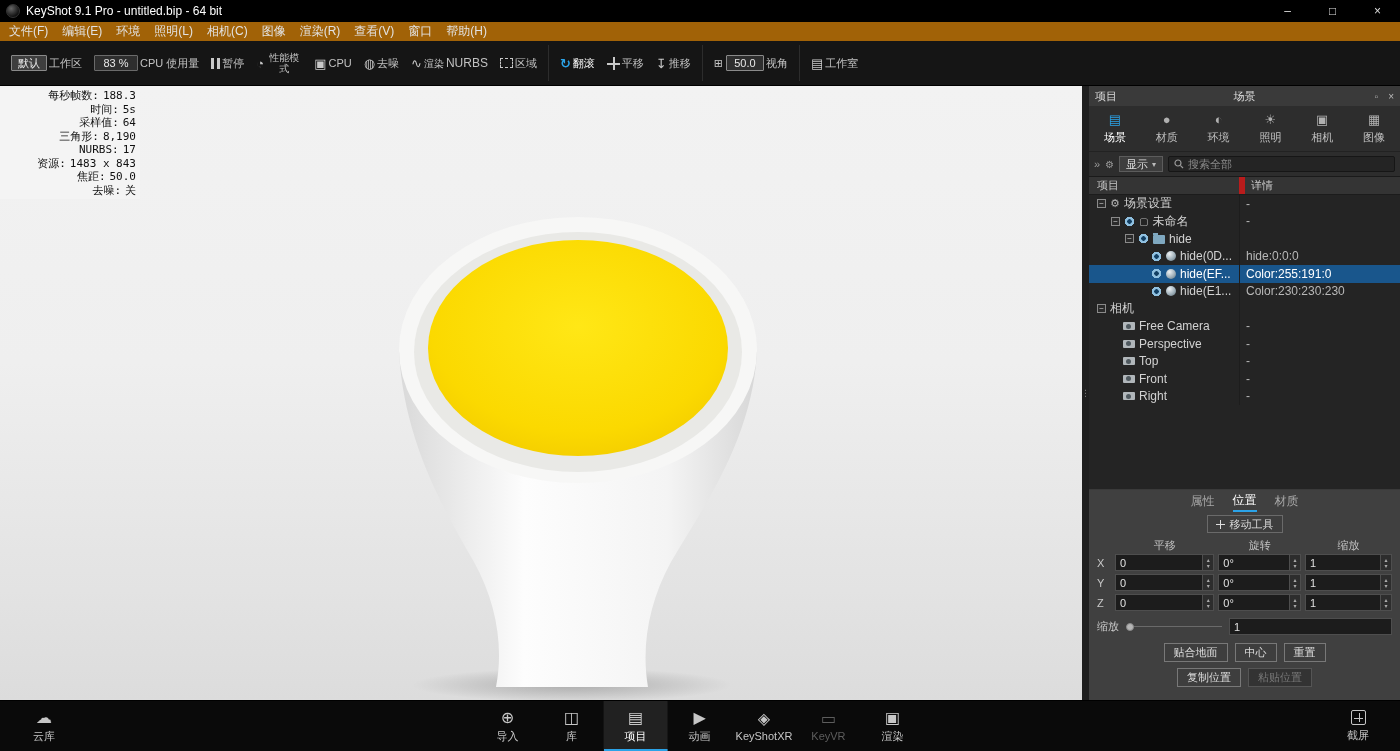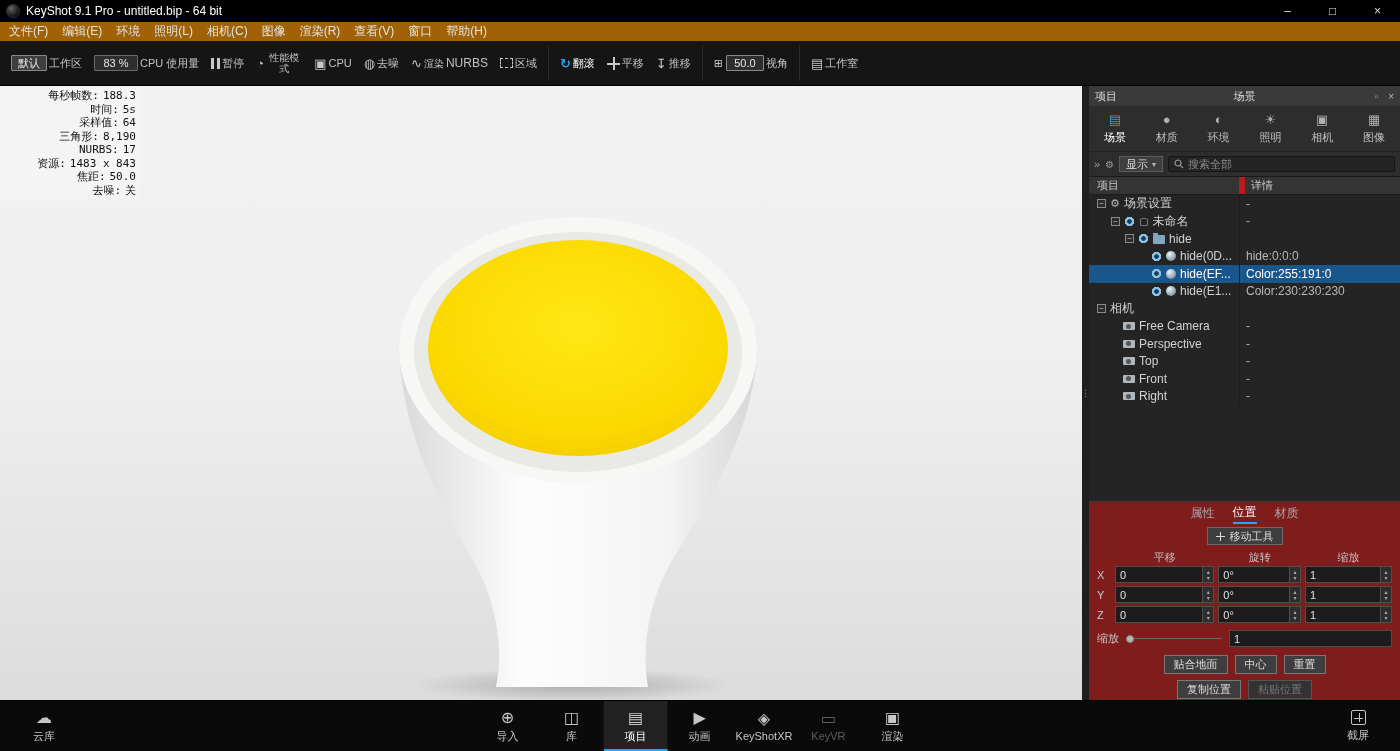--- a/index.html
+++ b/index.html
@@ -77,21 +77,21 @@
 .texp{flex:0 0 9px;height:9px;border:1px solid #8a8a8a;background:#2b2b2b;color:#ccc;font-size:8px;line-height:7px;text-align:center}
 .ti-eye{flex:0 0 11px;height:11px;border-radius:50%;background:radial-gradient(circle at 50% 50%,#123f63 0 2px,#8fc0e0 2.5px 4.5px,rgba(0,0,0,0) 5px)}
 .ti-mat{flex:0 0 10px;height:10px;border-radius:50%;background:radial-gradient(circle at 35% 30%,#eef2f4,#9fb0ba 55%,#5b6b75)}
 .ti-folder{flex:0 0 12px;height:9px;background:#7fa8c0;border-radius:1px;position:relative;margin-top:1px}
 .ti-folder::before{content:"";position:absolute;top:-2px;left:0;width:5px;height:2px;background:#7fa8c0}
 .ti-gear{color:#b8b8b8;font-size:11px;line-height:11px;flex:0 0 auto}
 .ti-model{color:#b8b8b8;font-size:10px;flex:0 0 auto}
 .ti-cam{flex:0 0 12px;height:8px;background:#b0b6ba;border-radius:1px;position:relative}
 .ti-cam::before{content:"";position:absolute;left:3px;top:1.5px;width:5px;height:5px;border-radius:50%;background:#4e585e}
 
-.lower{flex:0 0 auto;border-top:1px solid #3a3a3a;padding-bottom:1px;background:#7f1d1d}
+.lower{flex:0 0 auto;border-top:1px solid #3a3a3a;padding-bottom:13px;background:#404040}
 .subtabs{height:22px;display:flex;align-items:center;justify-content:center;gap:18px;font-size:12px}
 .subtab{color:#a8a8a8;line-height:20px}
 .subtab.active{color:#fff;border-bottom:2px solid #2ba3e8}
 .movetool-row{height:24px;display:flex;align-items:center;justify-content:center}
 .movetool{display:flex;align-items:center;gap:5px;background:#3e3e3e;border:1px solid #6a6a6a;color:#ddd;font-size:11px;height:18px;padding:0 8px;font-family:inherit}
 .mt-icon{position:relative;width:9px;height:9px}
 .mt-icon::before{content:"";position:absolute;left:4px;top:0;width:1px;height:9px;background:#ddd}
 .mt-icon::after{content:"";position:absolute;top:4px;left:0;height:1px;width:9px;background:#ddd}
 .transform{padding:2px 8px 0}
 .t-row{display:grid;grid-template-columns:14px 1.2fr 1fr 1.05fr;gap:4px;align-items:center;margin-bottom:3px}

